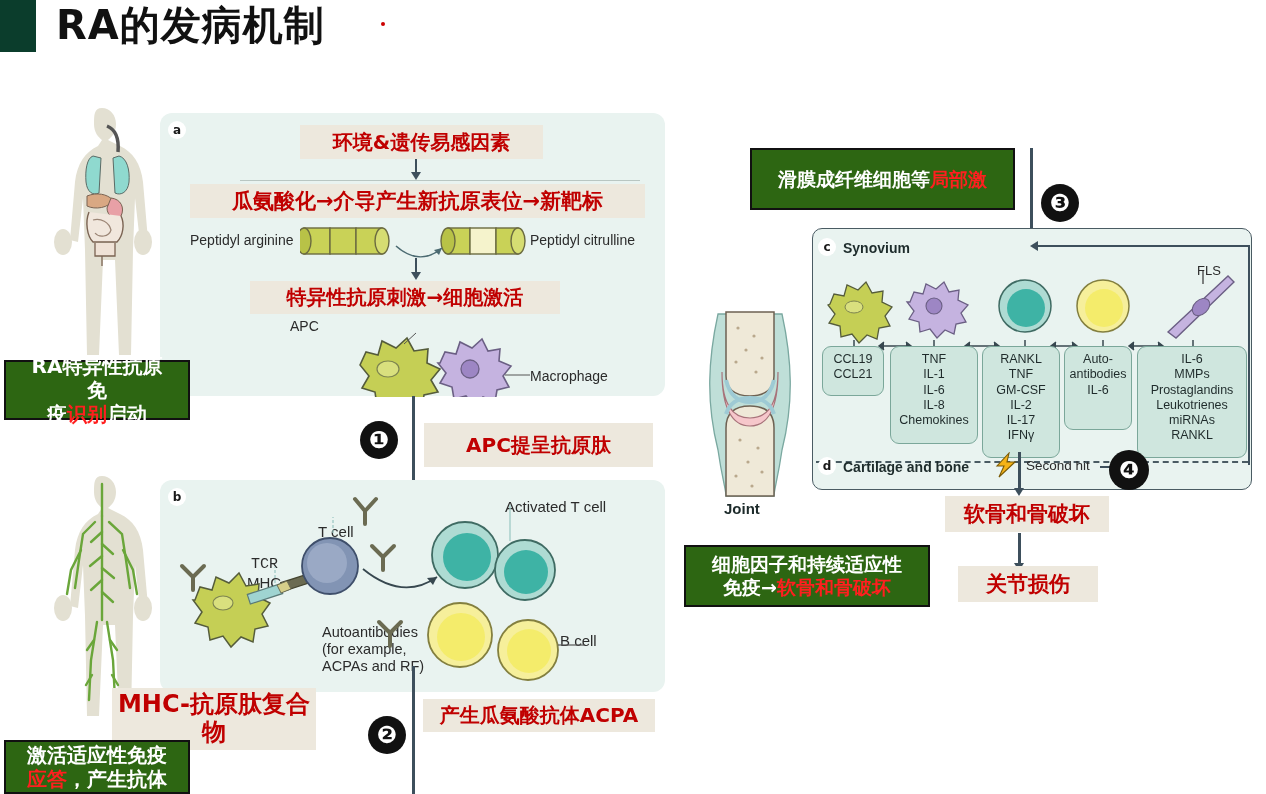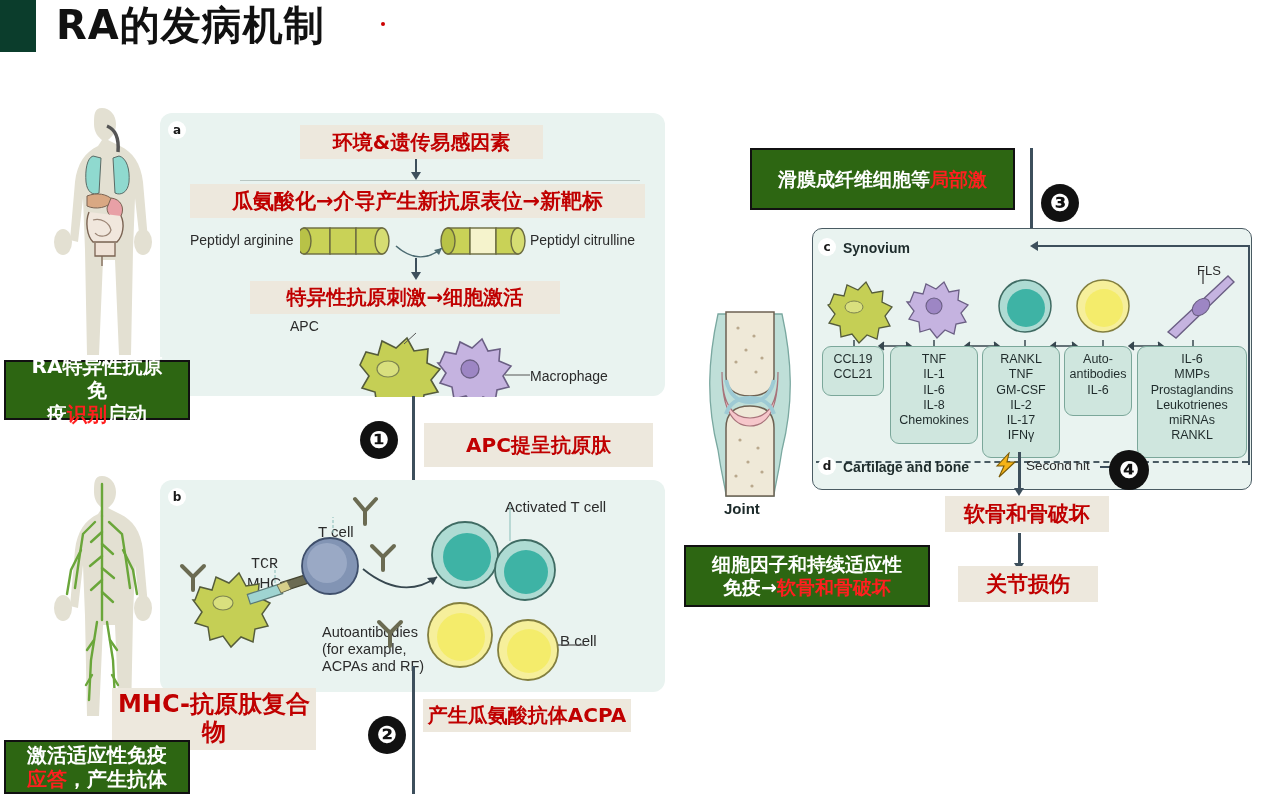--- a/index.html
+++ b/index.html
@@ -280,21 +280,21 @@
 </svg>
 
 <div class="vline" style="left:412px; top:666px; width:3px; height:128px;"></div>
 
 <div class="badge" style="left:360px; top:421px; width:38px; height:38px; font-size:24px;">❶</div>
 <div class="cnbox" style="left:424px; top:423px; width:229px; height:44px; font-size:20px;">APC提呈抗原肽</div>
 
 <div class="cnbox" style="left:112px; top:688px; width:204px; height:62px; font-size:24px;">MHC-抗原肽复合物</div>
 
 <div class="badge" style="left:368px; top:716px; width:38px; height:38px; font-size:24px;">❷</div>
-<div class="cnbox" style="left:423px; top:699px; width:208px; height:33px; font-size:20px;">产生瓜氨酸抗体ACPA</div>
+<div class="cnbox" style="left:423px; top:699px; width:232px; height:33px; font-size:20px;">产生瓜氨酸抗体ACPA</div>
 
 <div class="greenbox" style="left:4px; top:360px; width:186px; height:60px; font-size:20px; flex-direction:column;">
   <span>RA特异性抗原免</span>
   <span><span>疫</span><span class="hl">识别</span><span>启动</span></span>
 </div>
 
 <div class="greenbox" style="left:4px; top:740px; width:186px; height:54px; font-size:20px; flex-direction:column;">
   <span>激活适应性免疫</span>
   <span><span class="hl">应答</span><span>，产生抗体</span></span>
 </div>
@@ -408,21 +408,21 @@
 
 <div class="cytobox" style="left:982px; top:346px; width:78px; height:112px;">
   <div>RANKL</div>
   <div>TNF</div>
   <div>GM-CSF</div>
   <div>IL-2</div>
   <div>IL-17</div>
   <div>IFNγ</div>
 </div>
 
-<div class="cytobox" style="left:1064px; top:346px; width:68px; height:70px;">
+<div class="cytobox" style="left:1064px; top:346px; width:68px; height:84px;">
   <div>Auto-</div>
   <div>antibodies</div>
   <div>IL-6</div>
 </div>
 
 <div class="cytobox" style="left:1137px; top:346px; width:110px; height:112px;">
   <div>IL-6</div>
   <div>MMPs</div>
   <div>Prostaglandins</div>
   <div>Leukotrienes</div>

